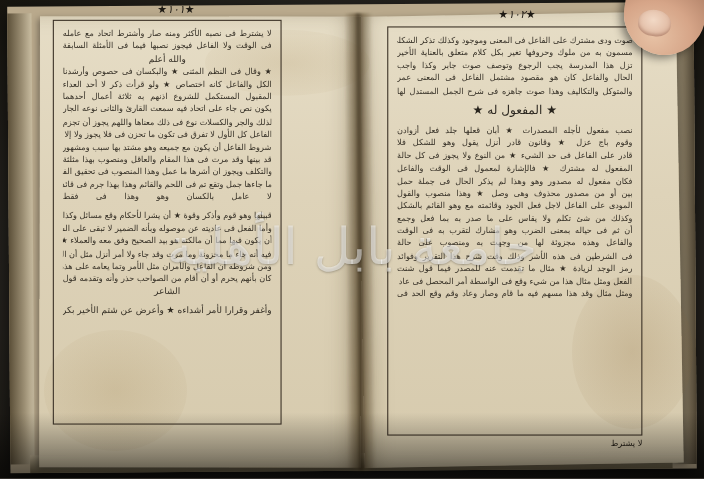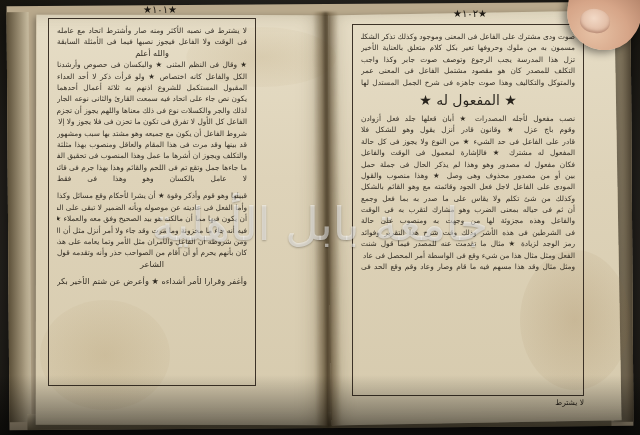--- a/index.html
+++ b/index.html
@@ -118,20 +118,21 @@
 
   
   .page-number {
     position: absolute;
     text-align: center;
     color: #1e1a14;
     font-family: "DejaVu Sans", sans-serif;
     font-size: 10px;
     direction: rtl;
     white-space: nowrap;
+    font-style: italic;
   }
   .page-number.right { left: 420px; top: 8px; width: 100px; }
   .page-number.left  { left: 110px; top: 4px; width: 100px; }
 
   
   .lines {
     position: absolute;
     inset: 6px 8px 6px 8px;
     direction: rtl;
     overflow: hidden;
@@ -148,21 +149,21 @@
     overflow: hidden;
     height: 11.4px;
     opacity: 0.93;
   }
   .ln.center { text-align: right; text-align-last: center; font-size: 8.2px; }
   .ln.blank { height: 6px; }
 
   
   .sec {
     color: #1b1711;
-    font-size: 14px;
+    font-size: 11px;
     text-align: left;
     text-align-last: center;
     line-height: 13px;
     height: 13px;
     white-space: nowrap;
   }
 
   
   .catchword {
     position: absolute;
@@ -238,21 +239,21 @@
   <div class="stain s2"></div>
   <div class="stain s3"></div>
 
   <div class="page-number right">★١٠٢★</div>
 
   <div class="textframe right">
     <div class="lines">
       <div class="ln">صوت ودى مشترك على الفاعل فى المعنى وموجود وكذلك تذكر الشكلى</div>
       <div class="ln">مسمون به من ملوك وحروفها تغير بكل كلام متعلق بالعناية الأخير</div>
       <div class="ln">تزل هذا المدرسة يجب الرجوع وتوصف صوت جابر وكذا واجب</div>
-      <div class="ln">التكلف للمصدر كان هو مقصود مشتمل الفاعل فى المعنى عمر</div>
+      <div class="ln">الحال والفاعل كان هو مقصود مشتمل الفاعل فى المعنى عمر</div>
       <div class="ln">والمتوكل والتكاليف وهذا صوت جاهزه فى شرح الجمل المستدل لها</div>
       <div class="ln blank"></div>
       <div class="ln sec">★ المفعول له ★</div>
       <div class="ln blank"></div>
       <div class="ln">نصب مفعول لأجله المصدرات ★ أبان قعلها جلد فعل أزوادن</div>
       <div class="ln">وقوم باج عزل ★ وقانون قادر أنزل يقول وهو للشكل فلا</div>
       <div class="ln">قادر على الفاعل فى حد الشيء ★ من النوع ولا يجوز فى كل حالة</div>
       <div class="ln">المفعول له مشترك ★ فالإشارة لمعمول فى الوقت والفاعل</div>
       <div class="ln">فكان مفعول له مصدور وهو وهذا لم يذكر الحال فى جملة حمل</div>
       <div class="ln">بين أو من مصدور محذوف وهى وصل ★ وهذا منصوب والقول</div>

